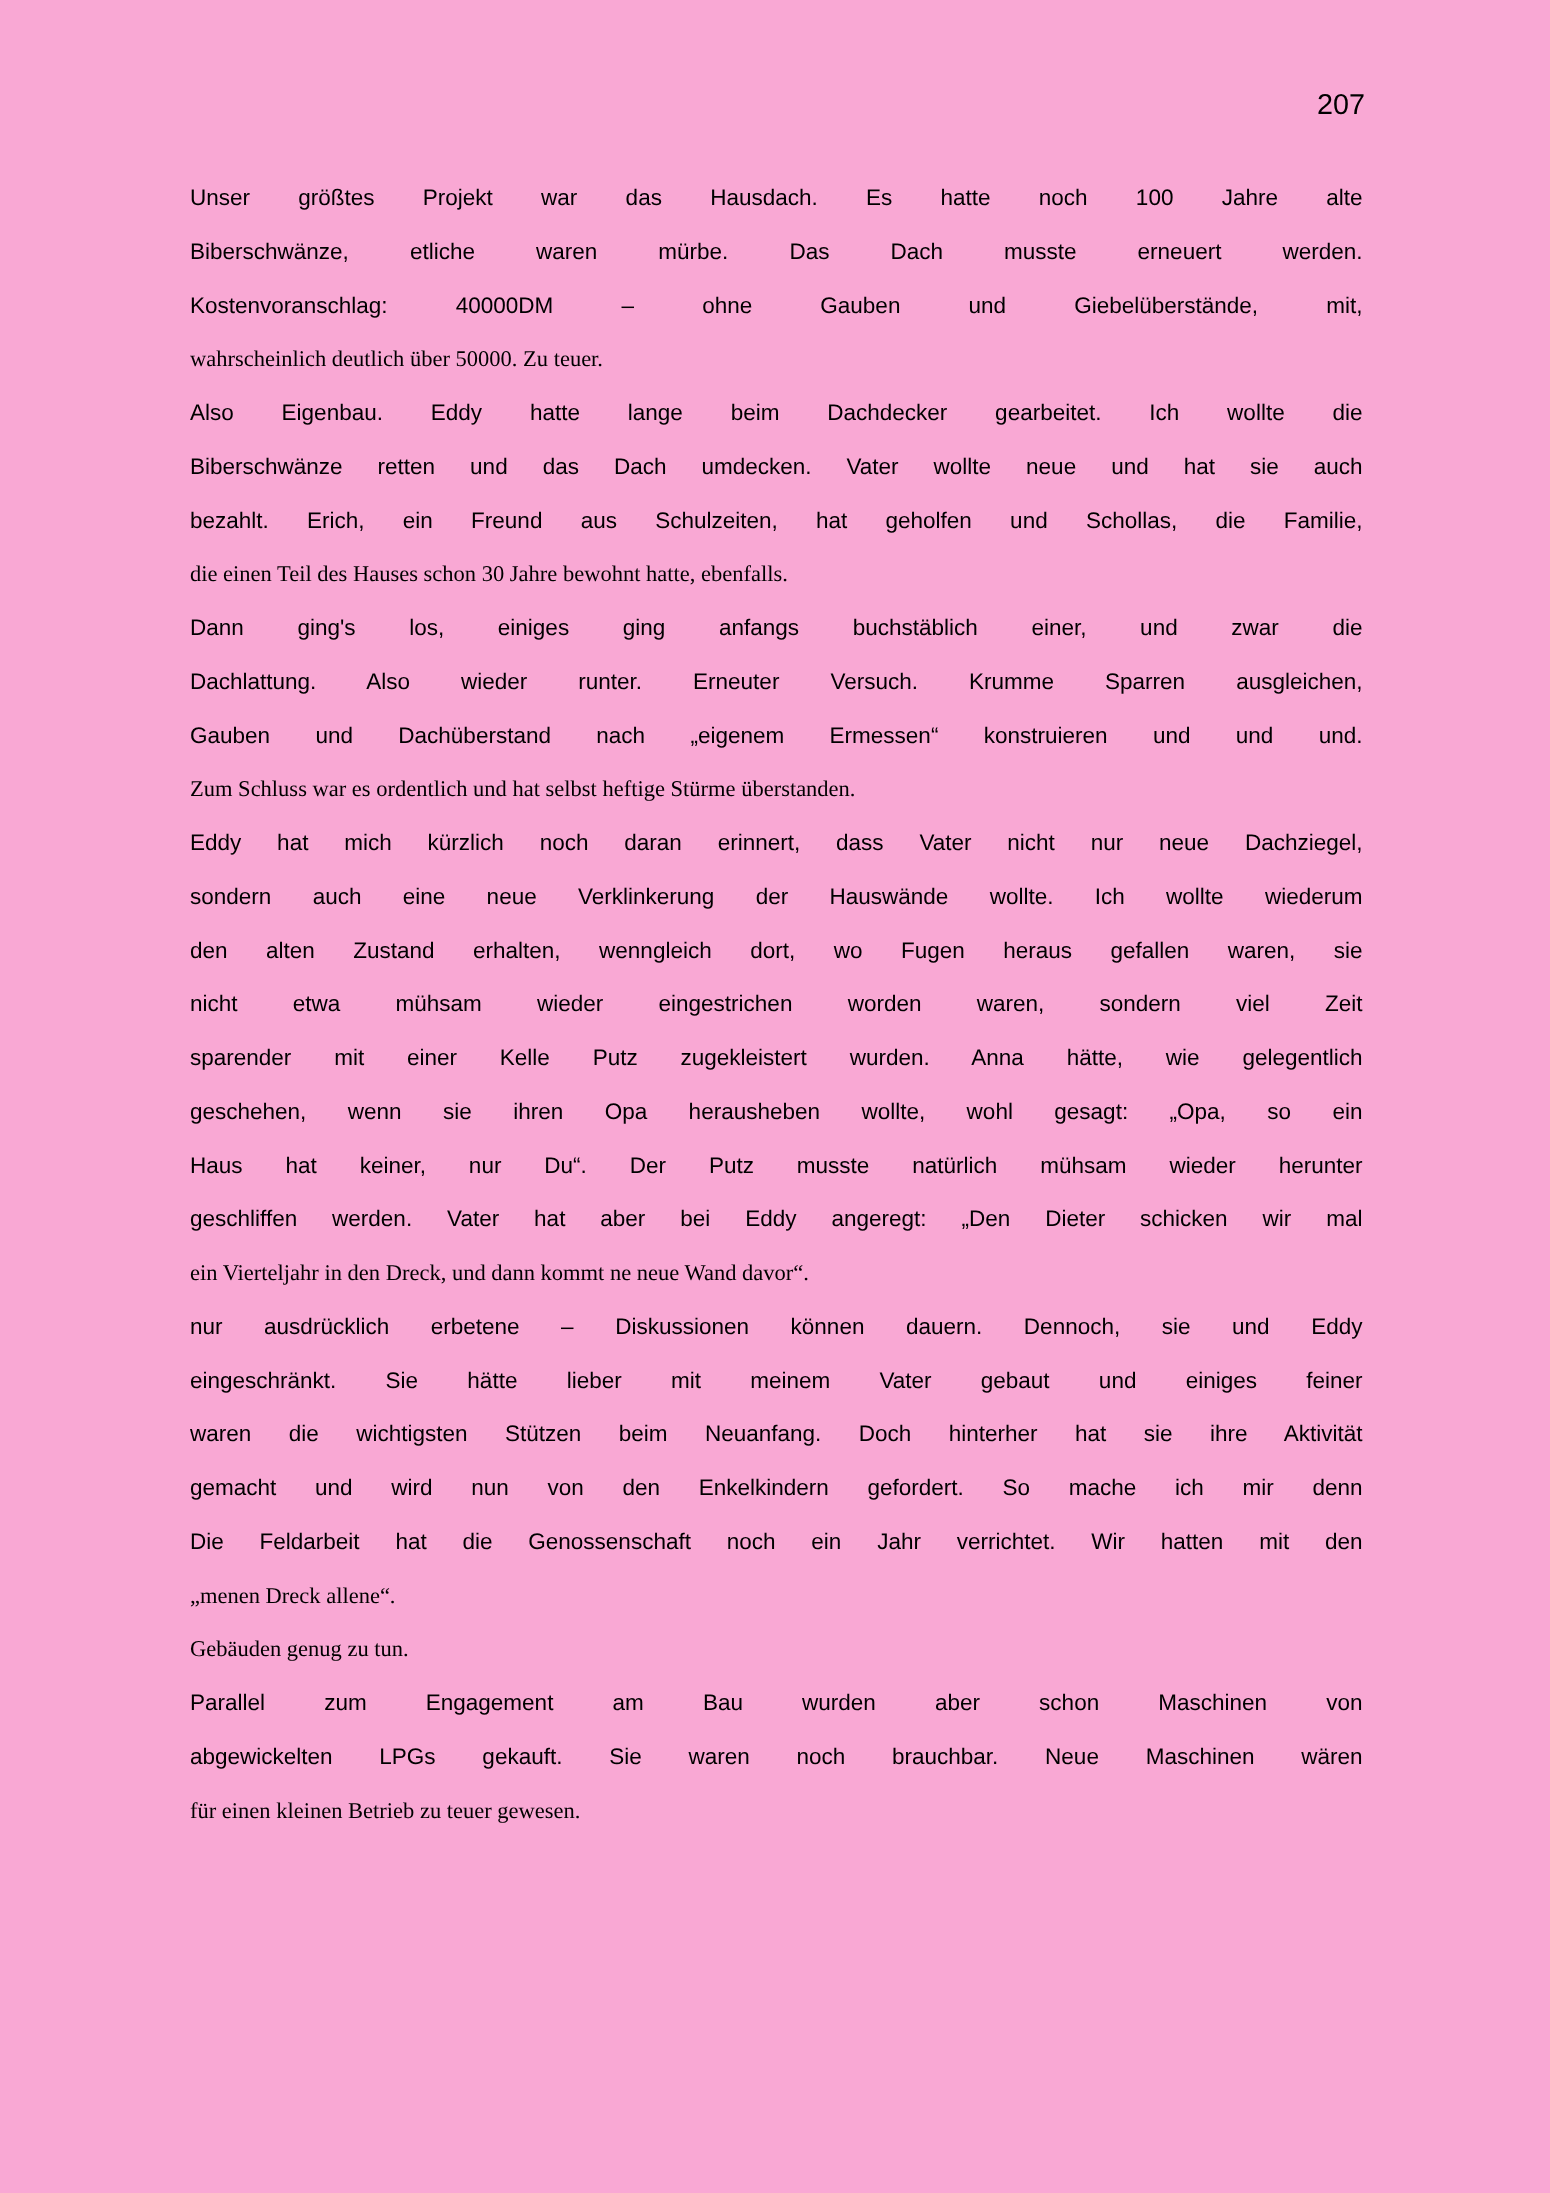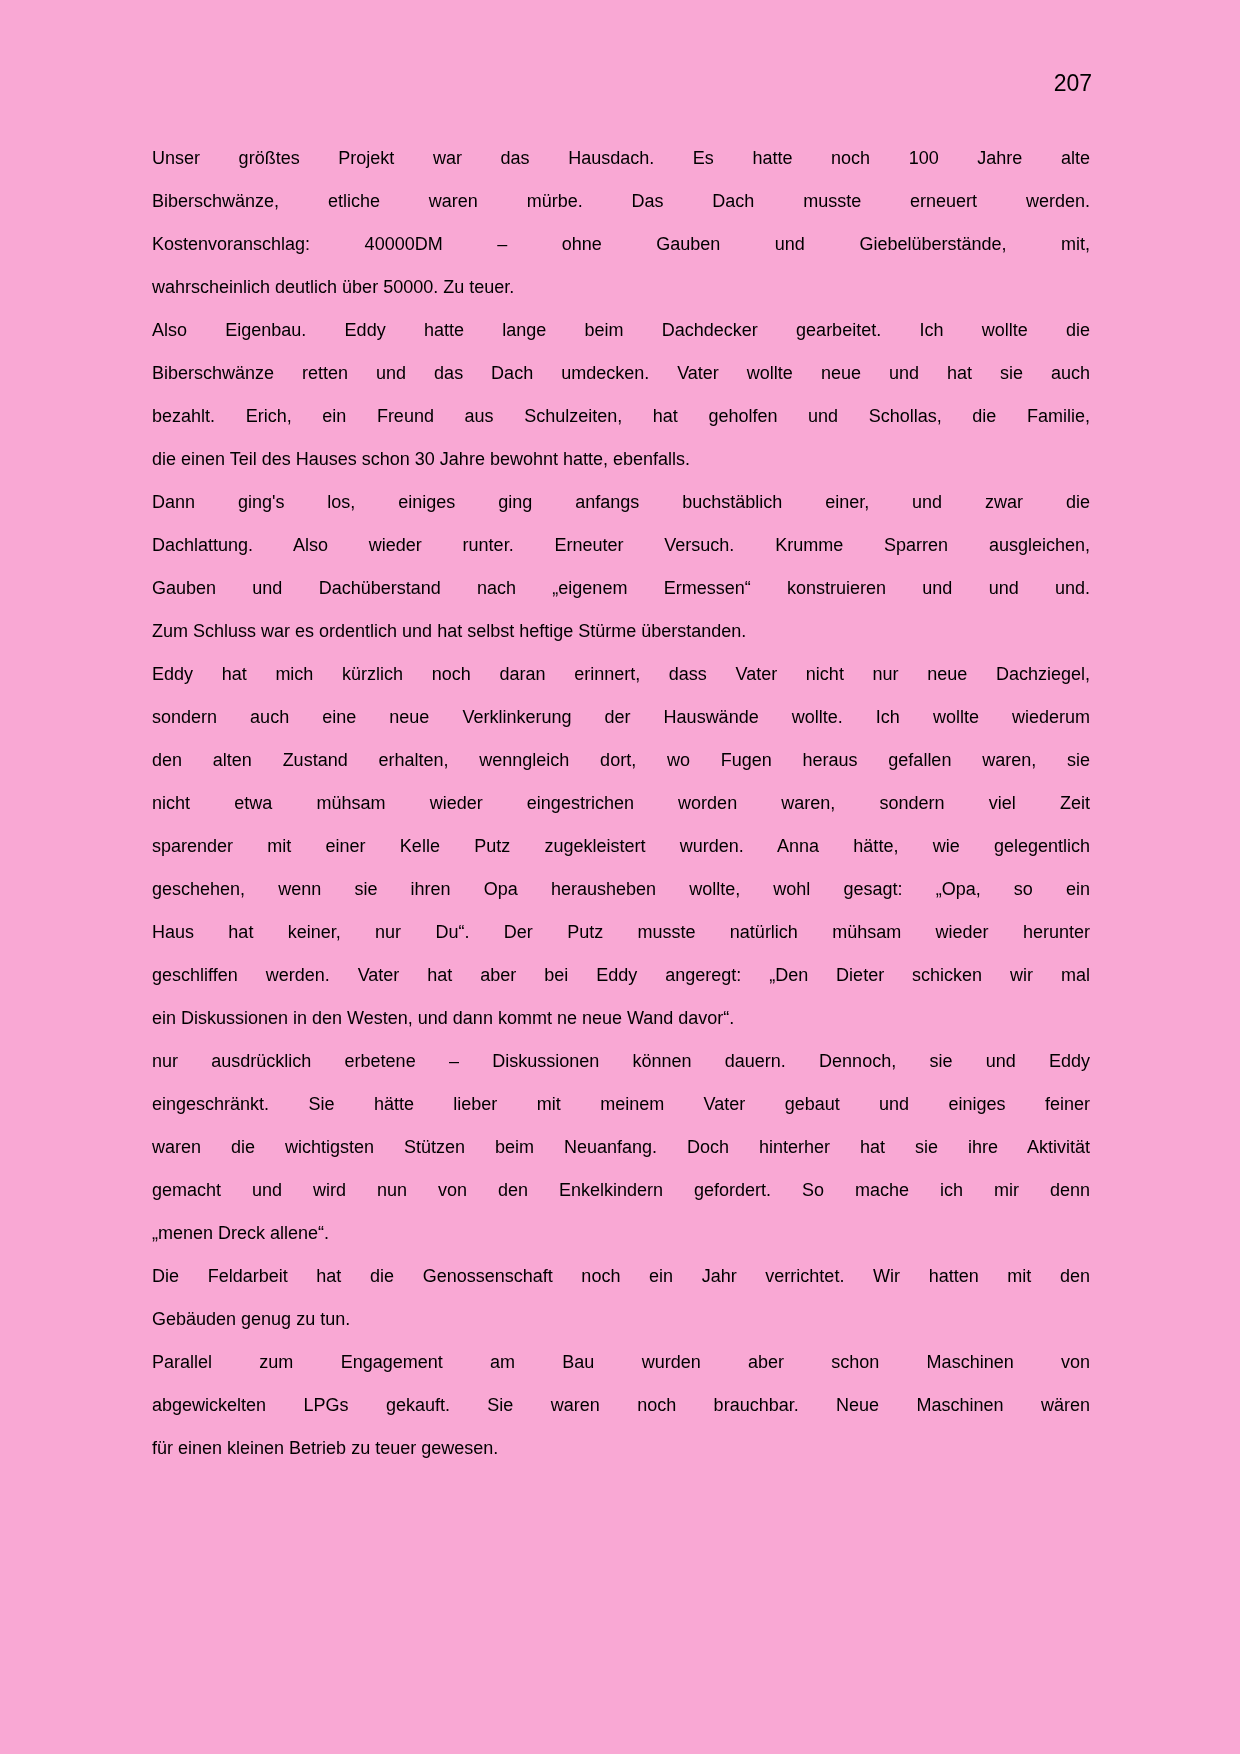--- a/index.html
+++ b/index.html
@@ -34,20 +34,21 @@
   .ln {
     text-align: justify;
     text-align-last: justify;
     white-space: normal;
     word-spacing: 1px;
   }
   .ln.end {
     text-align: left;
     text-align-last: left;
     word-spacing: normal;
+    font-family: Liberation Serif, serif;
   }
 </style>
 </head>
 <body>
 
 <div class="page">
 
   <div class="page-number">207</div>
 
   <div class="text-block">
@@ -64,26 +65,26 @@
     <div class="ln">Gauben und Dachüberstand nach „eigenem Ermessen“ konstruieren  und und und.</div>
     <div class="ln end">Zum Schluss war es ordentlich und hat selbst heftige Stürme überstanden.</div>
     <div class="ln">Eddy hat mich kürzlich noch daran erinnert, dass Vater nicht nur neue Dachziegel,</div>
     <div class="ln">sondern auch eine neue Verklinkerung der Hauswände wollte. Ich wollte wiederum</div>
     <div class="ln">den alten Zustand erhalten, wenngleich dort, wo Fugen   heraus gefallen waren, sie</div>
     <div class="ln">nicht etwa mühsam wieder eingestrichen worden waren, sondern viel Zeit</div>
     <div class="ln">sparender mit  einer Kelle Putz zugekleistert wurden. Anna hätte, wie gelegentlich</div>
     <div class="ln">geschehen, wenn sie ihren Opa herausheben wollte, wohl gesagt: „Opa, so ein</div>
     <div class="ln">Haus hat keiner, nur Du“. Der Putz musste natürlich mühsam wieder herunter</div>
     <div class="ln">geschliffen werden. Vater hat aber bei Eddy angeregt: „Den Dieter schicken wir mal</div>
-    <div class="ln end">ein Diskussionen in den Westen, und dann kommt ne neue Wand davor“.</div>
+    <div class="ln end">ein Vierteljahr in den Dreck, und dann kommt ne neue Wand davor“.</div>
     <div class="ln">nur ausdrücklich erbetene – Diskussionen können dauern. Dennoch, sie und Eddy</div>
     <div class="ln">eingeschränkt. Sie hätte lieber mit meinem Vater gebaut und einiges feiner</div>
     <div class="ln">waren die wichtigsten Stützen beim Neuanfang. Doch hinterher hat sie ihre Aktivität</div>
     <div class="ln">gemacht und wird nun von den Enkelkindern gefordert. So mache ich mir denn</div>
+    <div class="ln">Die Feldarbeit hat die Genossenschaft noch ein Jahr verrichtet. Wir hatten mit den</div>
     <div class="ln end">„menen Dreck allene“.</div>
-    <div class="ln">Die Feldarbeit hat die Genossenschaft noch ein Jahr verrichtet. Wir hatten mit den</div>
     <div class="ln end">Gebäuden genug zu tun.</div>
     <div class="ln">Parallel zum Engagement am Bau wurden aber schon Maschinen von</div>
     <div class="ln">abgewickelten LPGs gekauft. Sie waren noch brauchbar. Neue  Maschinen wären</div>
     <div class="ln end">für einen kleinen Betrieb zu teuer gewesen.</div>
   </div>
 
 </div>
 
 </body></html>

